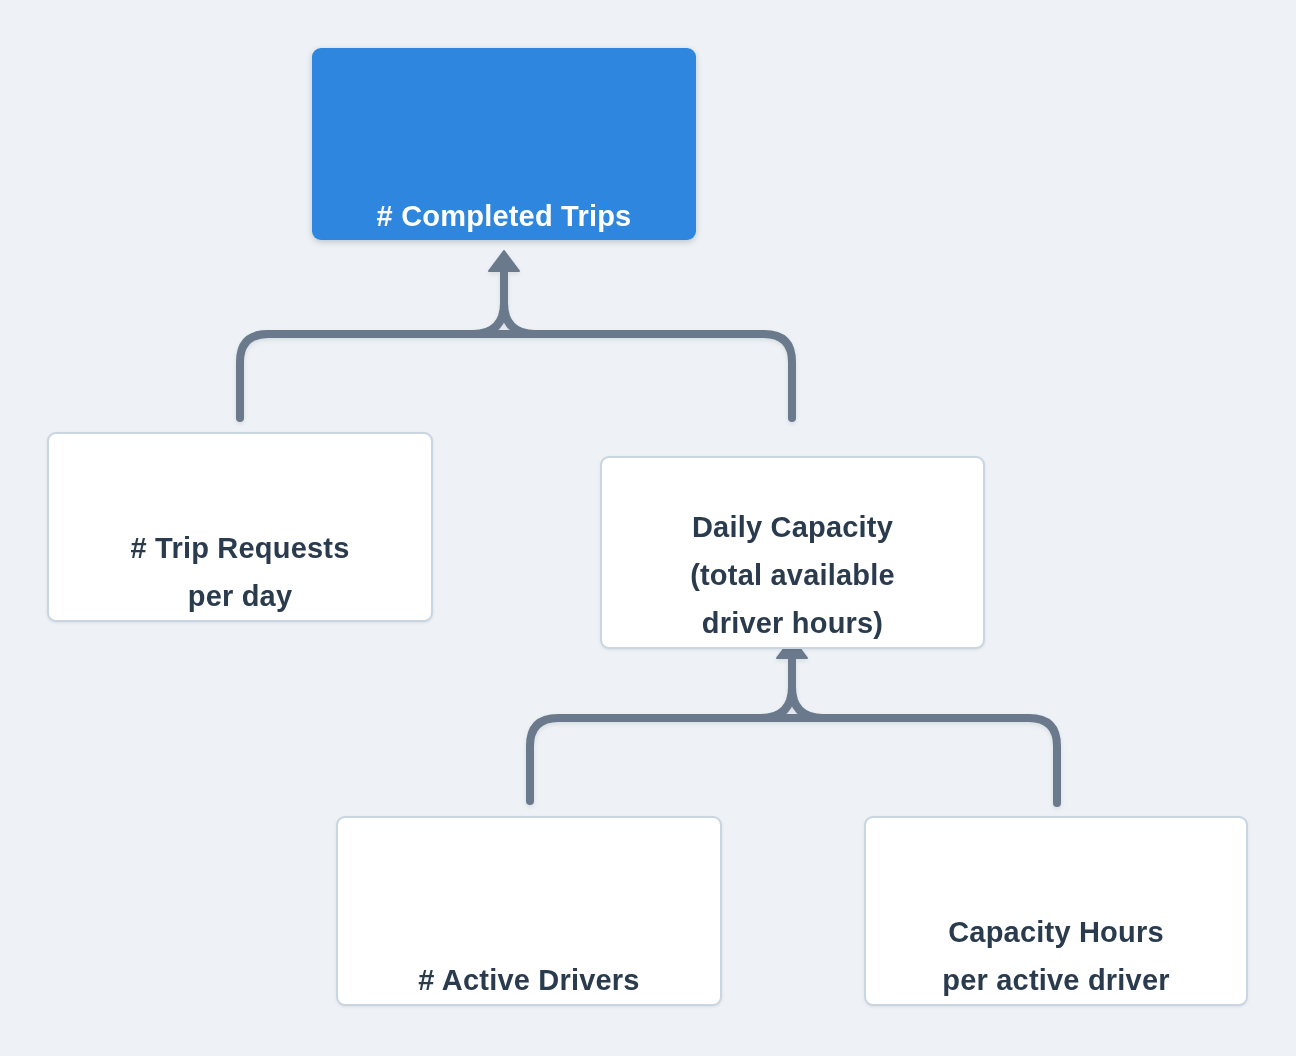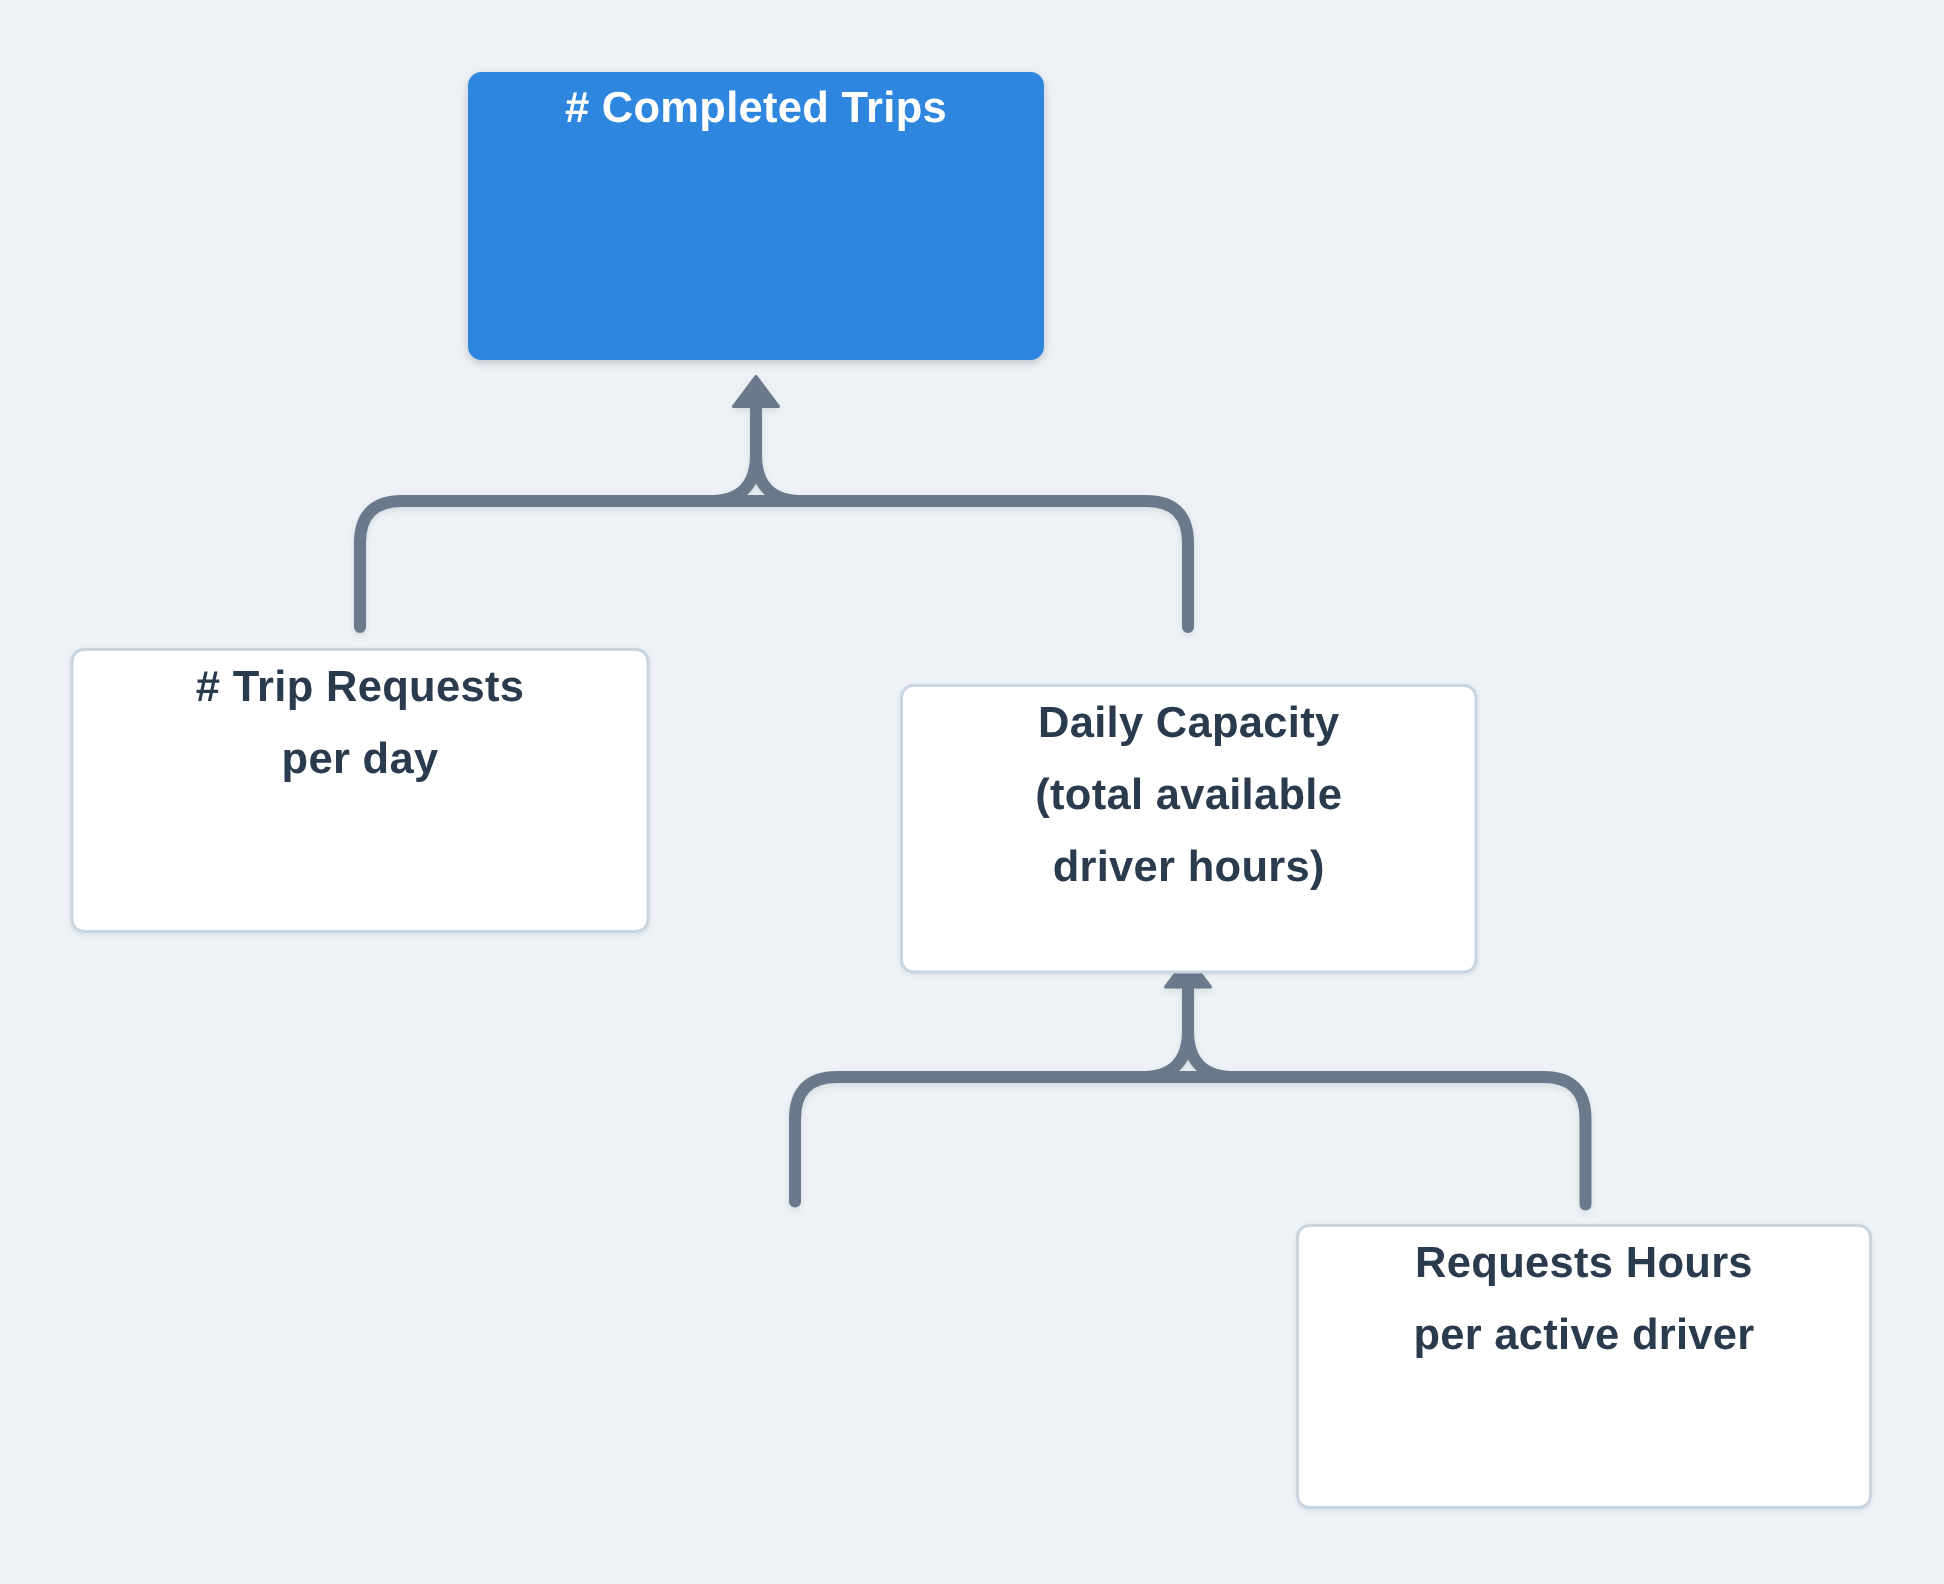--- a/index.html
+++ b/index.html
@@ -40,21 +40,21 @@
     stroke: var(--color-connector);
     stroke-width: 2;
     stroke-linejoin: round;
   }
   .node {
     position: absolute;
     background: var(--color-node-fill);
     border: 2px solid var(--color-node-border);
     border-radius: 9px;
     display: flex;
-    align-items: flex-start;
+    align-items: flex-end;
     justify-content: center;
     text-align: center;
     color: var(--color-node-text);
     font-size: 29px;
     font-weight: 700;
     line-height: 48px;
     box-shadow: 0 1px 3px rgba(44, 62, 80, 0.10);
   }
   .node .label {
     white-space: pre-line;
@@ -104,19 +104,22 @@
     <span class="label"># Trip Requests
 per day</span>
   </div>
 
   <div class="node node-daily-capacity">
     <span class="label">Daily Capacity
 (total available
 driver hours)</span>
   </div>
 
+  <div class="node node-active-drivers">
+    <span class="label"># Active Drivers</span>
+  </div>
 
   <div class="node node-available-hours">
-    <span class="label">Requests Hours
+    <span class="label">Capacity Hours
 per active driver</span>
   </div>
 
 </div>
 
 </body></html>

